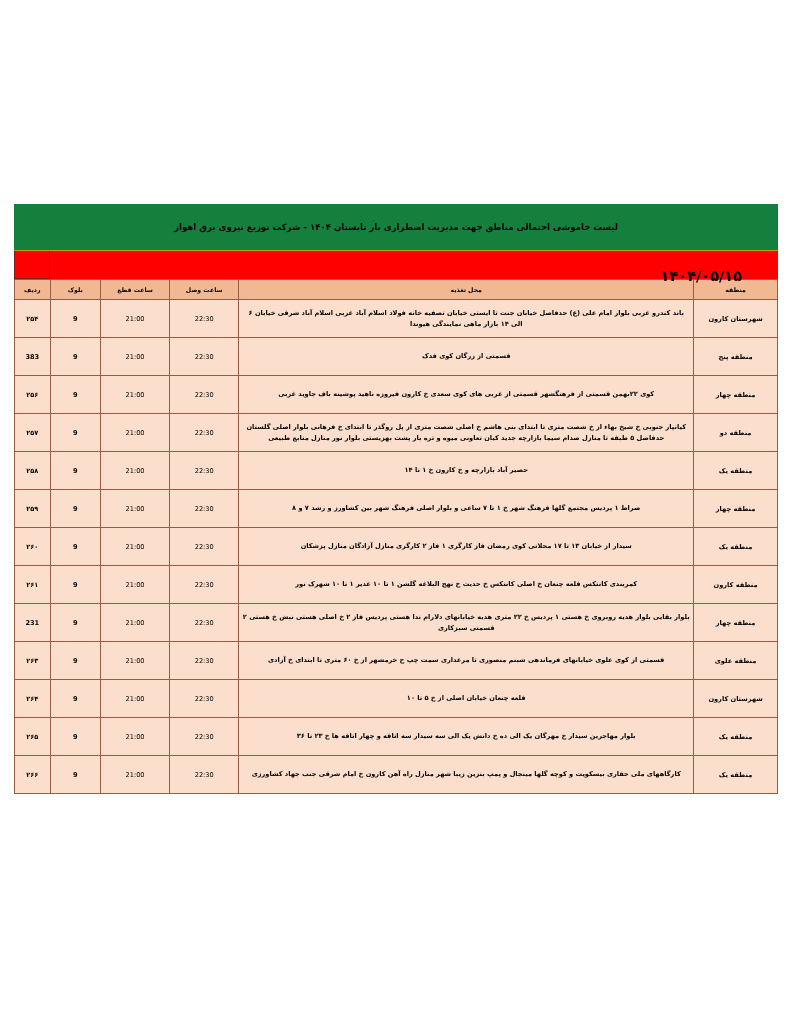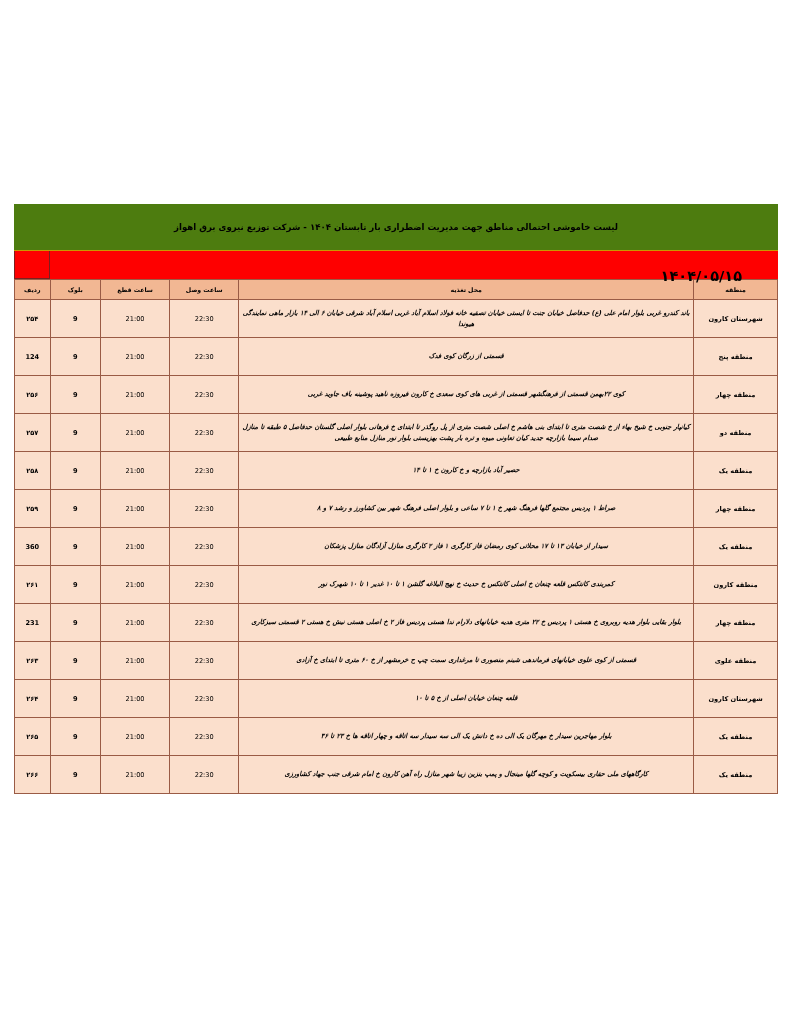--- a/index.html
+++ b/index.html
@@ -23,21 +23,21 @@
     background: #ffffff;
   }
   .sheet {
     position: absolute;
     top: 204px;
     left: 14px;
     width: 764px;
   }
   
   .title-banner {
-    background: #4d7c0f;
+    background: #15803d;
     height: 46px;
     display: flex;
     align-items: center;
     justify-content: center;
     padding: 0 20px;
   }
   .title-banner .title-text {
     font-size: 8.6px;
     font-weight: bold;
     color: #000000;
@@ -114,21 +114,20 @@
     font-weight: bold;
     width: 80px;
     margin-top: 42px;
   }
   td.c-place {
     font-size: 5.6px;
     line-height: 1.65;
     width: 434px;
     font-weight: bold;
     padding: 3px 10px;
-    font-style: italic;
   }
   td.c-on, td.c-off {
     font-size: 9px;
     font-weight: normal;
     width: 66px;
     direction: ltr;
   }
   td.c-block {
     font-size: 8.5px;
     font-weight: bold;
@@ -182,21 +181,21 @@
             <td class="c-off">21:00</td>
             <td class="c-block">9</td>
             <td class="c-no">۲۵۴</td>
           </tr>
           <tr>
             <td class="c-region">منطقه پنج</td>
             <td class="c-place">قسمتی از زرگان   کوی فدک</td>
             <td class="c-on">22:30</td>
             <td class="c-off">21:00</td>
             <td class="c-block">9</td>
-            <td class="c-no">124</td>
+            <td class="c-no">383</td>
           </tr>
           <tr>
             <td class="c-region">منطقه چهار</td>
             <td class="c-place">کوی ۲۲بهمن   قسمتی از فرهنگشهر   قسمتی از غربی های کوی سعدی خ کارون   فیروزه   ناهید   پوشینه باف   جاوید غربی</td>
             <td class="c-on">22:30</td>
             <td class="c-off">21:00</td>
             <td class="c-block">9</td>
             <td class="c-no">۲۵۶</td>
           </tr>
           <tr>
@@ -222,21 +221,21 @@
             <td class="c-off">21:00</td>
             <td class="c-block">9</td>
             <td class="c-no">۲۵۹</td>
           </tr>
           <tr>
             <td class="c-region">منطقه یک</td>
             <td class="c-place">سیدار از خیابان ۱۳ تا ۱۷    محلاتی   کوی رمضان فاز کارگری ۱ فاز ۲ کارگری    منازل آزادگان   منازل پزشکان</td>
             <td class="c-on">22:30</td>
             <td class="c-off">21:00</td>
             <td class="c-block">9</td>
-            <td class="c-no">360</td>
+            <td class="c-no">۲۶۰</td>
           </tr>
           <tr>
             <td class="c-region">منطقه کارون</td>
             <td class="c-place">کمربندی کانتکس قلعه چنعان خ اصلی کانتکس خ حدیث خ نهج البلاغه    گلشن ۱ تا ۱۰    غدیر ۱ تا ۱۰    شهرک نور</td>
             <td class="c-on">22:30</td>
             <td class="c-off">21:00</td>
             <td class="c-block">9</td>
             <td class="c-no">۲۶۱</td>
           </tr>
           <tr>

